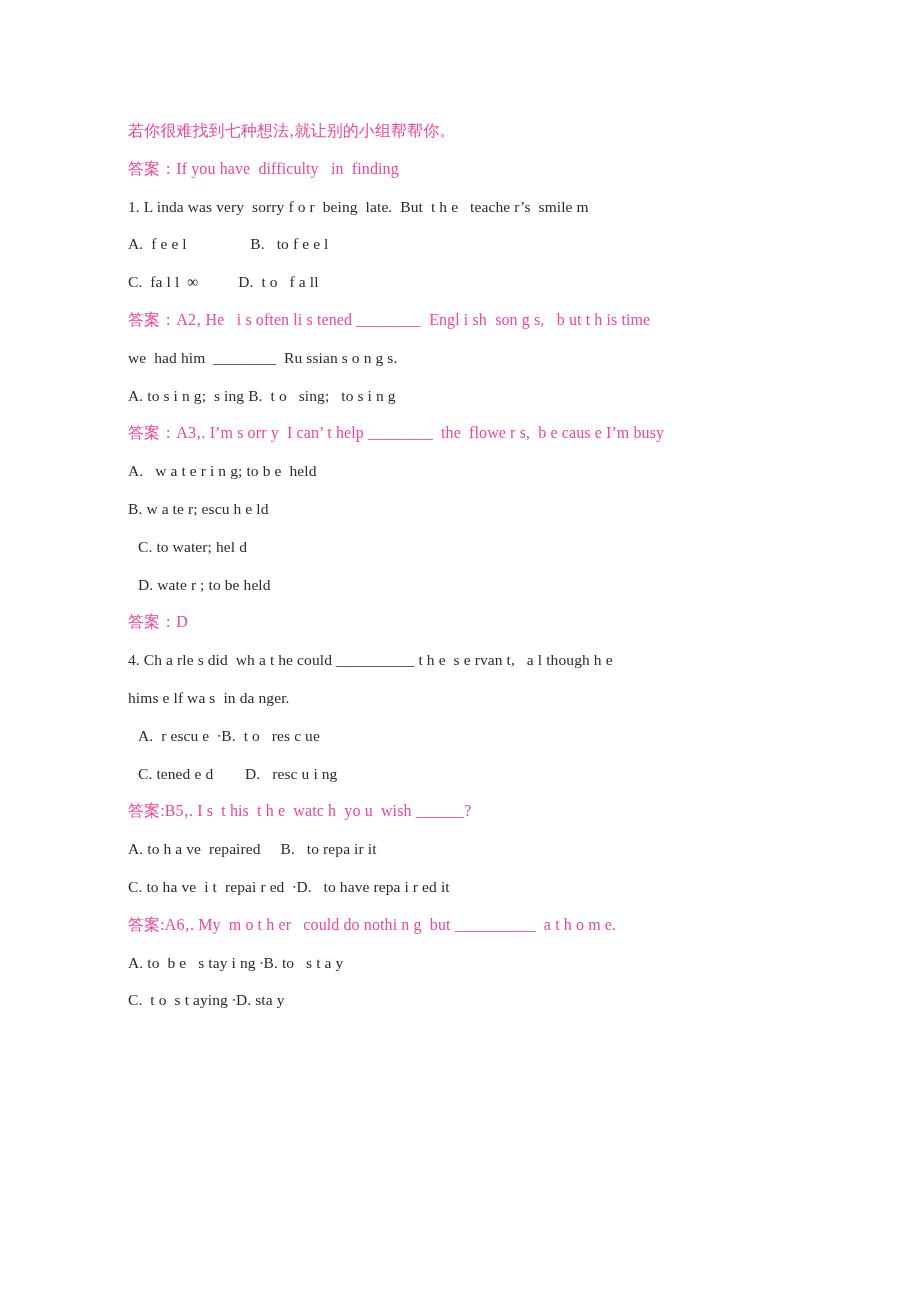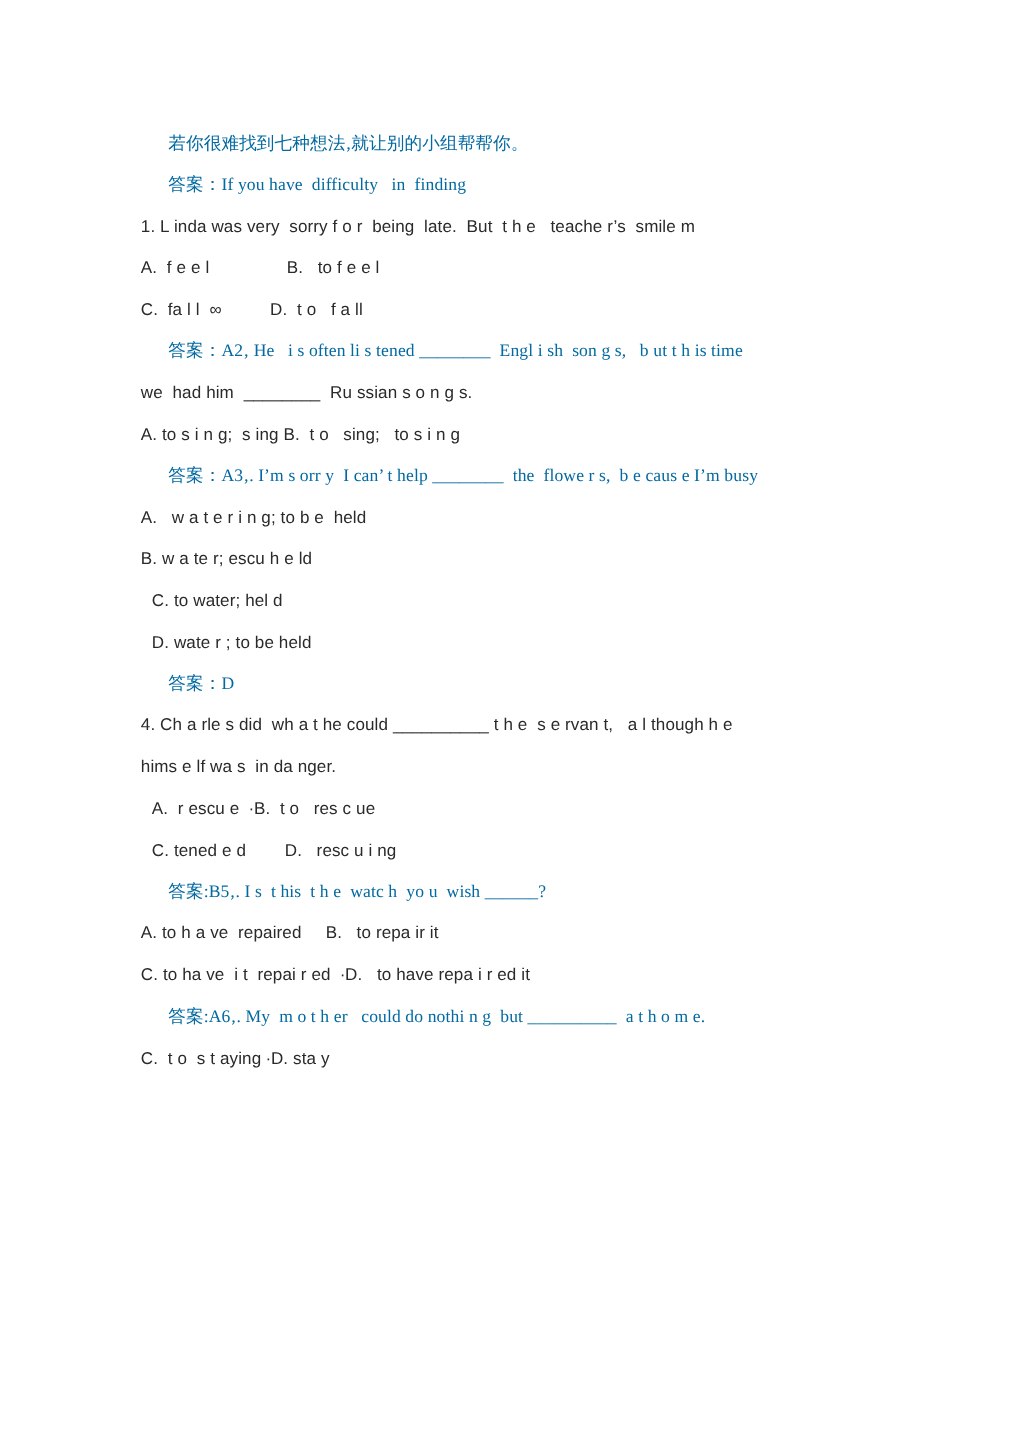--- a/index.html
+++ b/index.html
@@ -39,27 +39,26 @@
     line-height: 37.8px;
     white-space: pre;
     font-size: 15.5px;
     letter-spacing: 0.1px;
     color: #262626;
   }
 
   
   .line.cn {
     font-size: 16px;
-    color: #0369a1;
-    margin-left: 25px;
+    color: #ec4899;
   }
 
   
   .line.en {
-    font-family: Liberation Sans, sans-serif;
+    font-family: Liberation Serif, serif;
     font-size: 15.5px;
     color: #2a2a2a;
   }
 
   
   .line.indent {
     padding-left: 6px;
   }
 
   .line.indent-sm {
@@ -93,16 +92,17 @@
     <div class="line en">4. Ch a rle s did  wh a t he could __________ t h e  s e rvan t,   a l though h e</div>
     <div class="line en">hims e lf wa s  in da nger.</div>
     <div class="line en indent-sm">A.  r escu e  ∙B.  t o   res c ue</div>
     <div class="line en indent-sm">C. tened e d        D.   resc u i ng</div>
 
     <div class="line cn">答案:B5‚. I s  t his  t h e  watc h  yo u  wish ______?</div>
     <div class="line en">A. to h a ve  repaired     B.   to repa ir it</div>
     <div class="line en">C. to ha ve  i t  repai r ed  ∙D.   to have repa i r ed it</div>
 
     <div class="line cn">答案:A6‚. My  m o t h er   could do nothi n g  but __________  a t h o m e.</div>
+    <div class="line en">A. to  b e   s tay i ng ∙B. to   s t a y</div>
     <div class="line en">C.  t o  s t aying ∙D. sta y</div>
 
   </div>
 </div>
 
 </body></html>

